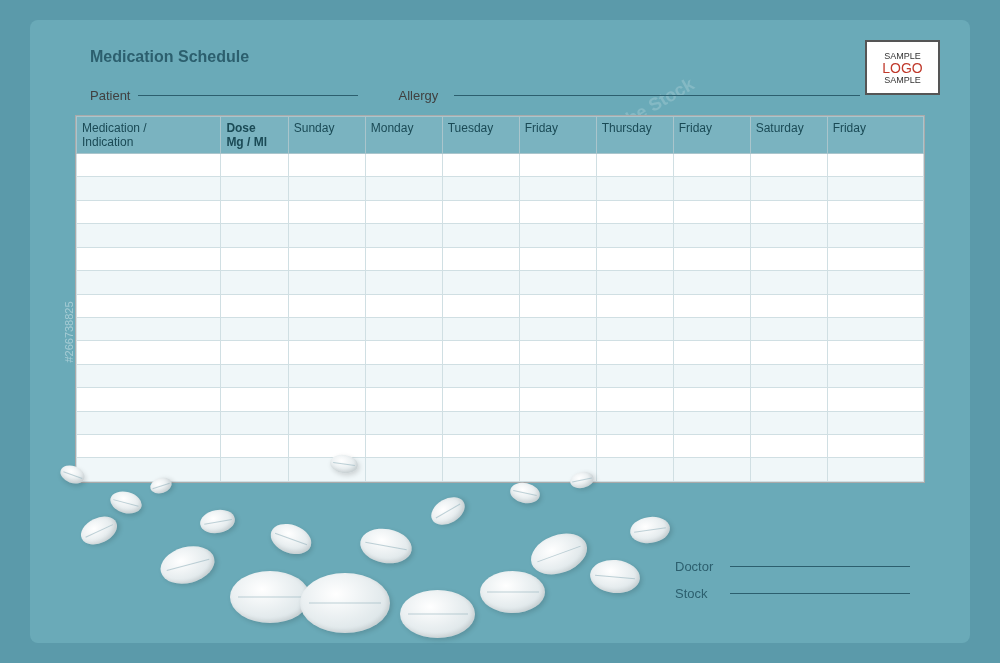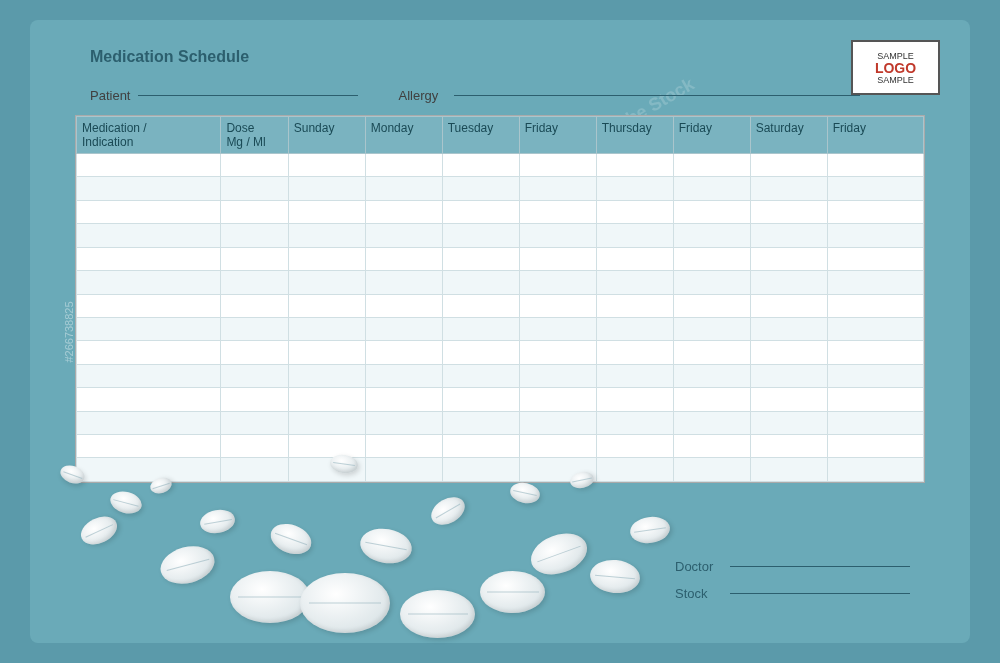--- a/index.html
+++ b/index.html
@@ -22,35 +22,35 @@
       border-radius: 8px;
       padding: 0;
     }
 
     .logo-box {
       position: absolute;
       top: 20px;
       right: 30px;
       border: 2px solid #555;
       background: white;
-      width: 89px;
+      width: 75px;
       height: 55px;
       display: flex;
       flex-direction: column;
       align-items: center;
       justify-content: center;
       font-size: 10px;
       color: #333;
       z-index: 10;
       padding: 3px;
     }
 
     .logo-box .logo-text {
       font-size: 14px;
-      font-weight: bold;
+      font-weight: normal;
       color: #c0392b;
       line-height: 1;
     }
 
     .logo-box .sample-top {
       font-size: 9px;
       color: #333;
     }
 
     .logo-box .sample-bottom {
@@ -132,21 +132,21 @@
       border: 1px solid #d0dfe3;
       background-color: white;
       height: 22px;
     }
 
     tbody tr:nth-child(even) td {
       background-color: #f0f7f9;
     }
 
     .col-med { width: 15%; }
-    .col-dose { width: 7%; }
+    .col-dose { width: 7%; font-weight: bold; }
     .col-day { width: 8%; }
     .col-notes { width: 10%; }
 
     .doctor-date-section {
       position: absolute;
       bottom: 30px;
       right: 60px;
       color: #2c5f6e;
       font-size: 13px;
     }

